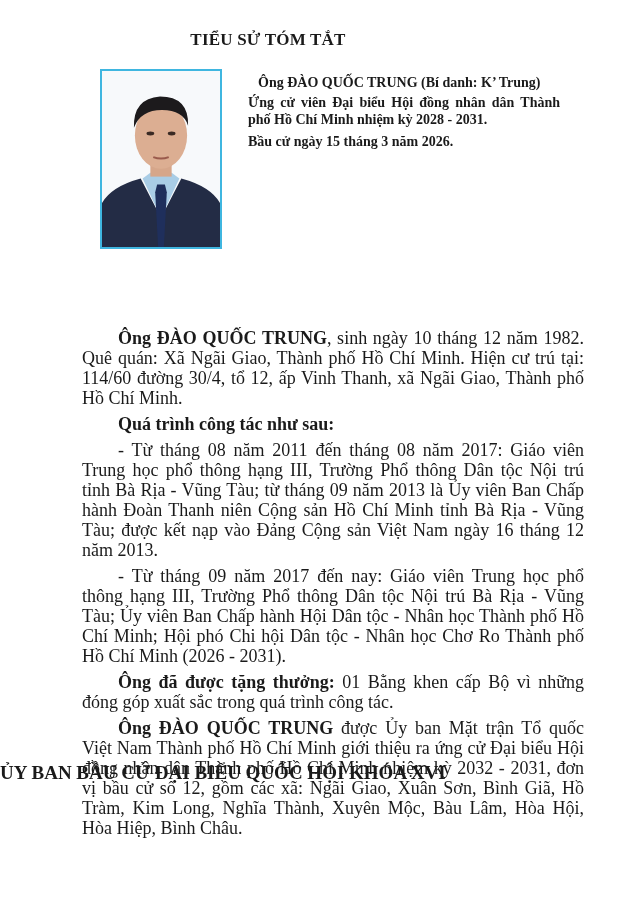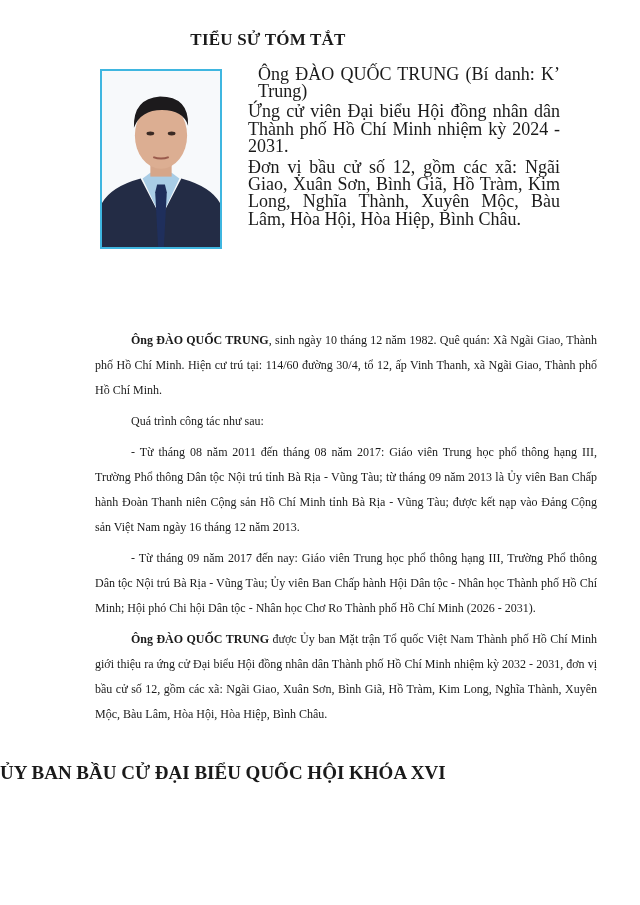--- a/index.html
+++ b/index.html
@@ -1,27 +1,27 @@
 <!DOCTYPE html>
 <html><head>
 <meta charset="utf-8">
 <style>
   * { box-sizing: border-box; margin: 0; padding: 0; }
   html, body { width: 640px; height: 905px; background: #ffffff; overflow: hidden; }
   body { font-family: "Liberation Serif", "DejaVu Serif", serif; color: #1a1a1a; position: relative; }
   .title { position: absolute; left: 0; top: 30px; width: 536px; text-align: center; font-weight: bold; font-size: 17px; letter-spacing: 0.2px; }
   .photo { position: absolute; left: 100px; top: 69px; width: 122px; height: 180px; border: 2px solid #3fb6e0; background: #ffffff; overflow: hidden; }
   .photo svg { display: block; width: 100%; height: 100%; }
-  .summary { position: absolute; left: 248px; top: 66px; width: 312px; font-weight: normal; font-size: 18px; line-height: 17.2px; }
+  .summary { position: absolute; left: 248px; top: 74px; width: 312px; font-weight: bold; font-size: 14px; line-height: 17.2px; }
   .summary p { margin-bottom: 4px; text-align: justify; }
   .summary .name-line { padding-left: 10px; margin-bottom: 3px; }
-  .body { position: absolute; left: 95px; top: 328px; width: 502px; font-size: 12px; line-height: 25px; }
+  .body { position: absolute; left: 82px; top: 328px; width: 502px; font-size: 18px; line-height: 20px; }
   .body p { text-indent: 36px; text-align: justify; margin-bottom: 6px; }
   .body b { font-weight: bold; }
-  .body .heading { font-weight: normal; }
+  .body .heading { font-weight: bold; }
   .footer { position: absolute; left: 0; top: 763px; width: 548px; text-align: left; font-weight: bold; font-size: 19px; line-height: 20px; }
 </style>
 </head>
 <body>
 
 <div class="title">TIỂU SỬ TÓM TẮT</div>
 
 <div class="photo">
   <svg viewBox="0 0 122 180" preserveAspectRatio="none">
     <rect width="122" height="180" fill="#f7f9fb"></rect>
@@ -40,27 +40,28 @@
 
     <ellipse cx="50" cy="64" rx="4" ry="2" fill="#3a2a24"></ellipse>
     <ellipse cx="72" cy="64" rx="4" ry="2" fill="#3a2a24"></ellipse>
 
     <path d="M53 88 Q61 91 69 88" stroke="#9a5a4c" stroke-width="2" fill="none"></path>
   </svg>
 </div>
 
 <div class="summary">
   <p class="name-line">Ông ĐÀO QUỐC TRUNG (Bí danh: K’ Trung)</p>
-  <p>Ứng cử viên Đại biểu Hội đồng nhân dân Thành phố Hồ Chí Minh nhiệm kỳ 2024 - 2031.</p>
-  <p>Đơn vị bầu cử số 12, gồm các xã: Ngãi Giao, Xuân Sơn, Bình Giã, Hồ Tràm, Kim Long, Nghĩa Thành, Xuyên Mộc, Bàu Lâm, Hòa Hội, Hòa Hiệp, Bình Châu.</p>
+  <p>Ứng cử viên Đại biểu Hội đồng nhân dân Thành phố Hồ Chí Minh nhiệm kỳ 2028 - 2031.</p>
+  <p>Bầu cử ngày 15 tháng 3 năm 2026.</p>
 </div>
 
 <div class="body">
   <p><b>Ông ĐÀO QUỐC TRUNG</b><span>, sinh ngày 10 tháng 12 năm 1982. Quê quán: Xã Ngãi Giao, Thành phố Hồ Chí Minh. Hiện cư trú tại: 114/60 đường 30/4, tổ 12, ấp Vinh Thanh, xã Ngãi Giao, Thành phố Hồ Chí Minh.</span></p>
   <p class="heading">Quá trình công tác như sau:</p>
   <p>- Từ tháng 08 năm 2011 đến tháng 08 năm 2017: Giáo viên Trung học phổ thông hạng III, Trường Phổ thông Dân tộc Nội trú tỉnh Bà Rịa - Vũng Tàu; từ tháng 09 năm 2013 là Ủy viên Ban Chấp hành Đoàn Thanh niên Cộng sản Hồ Chí Minh tỉnh Bà Rịa - Vũng Tàu; được kết nạp vào Đảng Cộng sản Việt Nam ngày 16 tháng 12 năm 2013.</p>
   <p>- Từ tháng 09 năm 2017 đến nay: Giáo viên Trung học phổ thông hạng III, Trường Phổ thông Dân tộc Nội trú Bà Rịa - Vũng Tàu; Ủy viên Ban Chấp hành Hội Dân tộc - Nhân học Thành phố Hồ Chí Minh; Hội phó Chi hội Dân tộc - Nhân học Chơ Ro Thành phố Hồ Chí Minh (2026 - 2031).</p>
+  <p><b>Ông đã được tặng thưởng:</b><span> 01 Bằng khen cấp Bộ vì những đóng góp xuất sắc trong quá trình công tác.</span></p>
   <p><b>Ông ĐÀO QUỐC TRUNG</b><span> được Ủy ban Mặt trận Tổ quốc Việt Nam Thành phố Hồ Chí Minh giới thiệu ra ứng cử Đại biểu Hội đồng nhân dân Thành phố Hồ Chí Minh nhiệm kỳ 2032 - 2031, đơn vị bầu cử số 12, gồm các xã: Ngãi Giao, Xuân Sơn, Bình Giã, Hồ Tràm, Kim Long, Nghĩa Thành, Xuyên Mộc, Bàu Lâm, Hòa Hội, Hòa Hiệp, Bình Châu.</span></p>
 </div>
 
 <div class="footer">
   <div>ỦY BAN BẦU CỬ ĐẠI BIỂU QUỐC HỘI KHÓA XVI</div>
 </div>
 
 </body></html>

